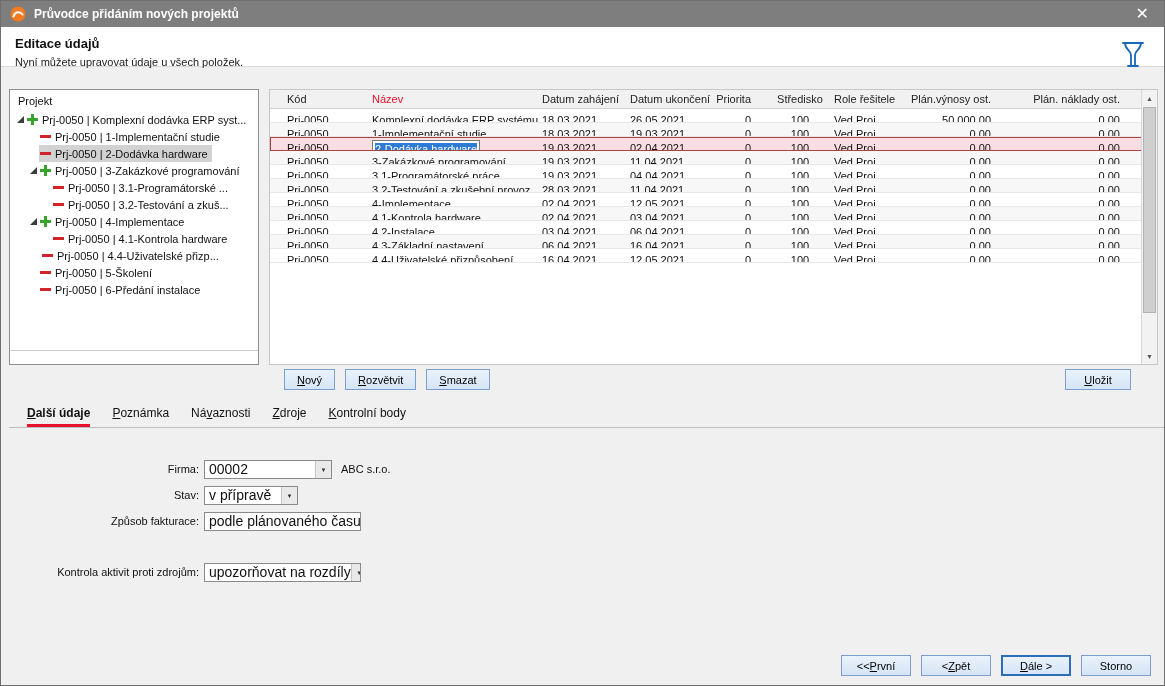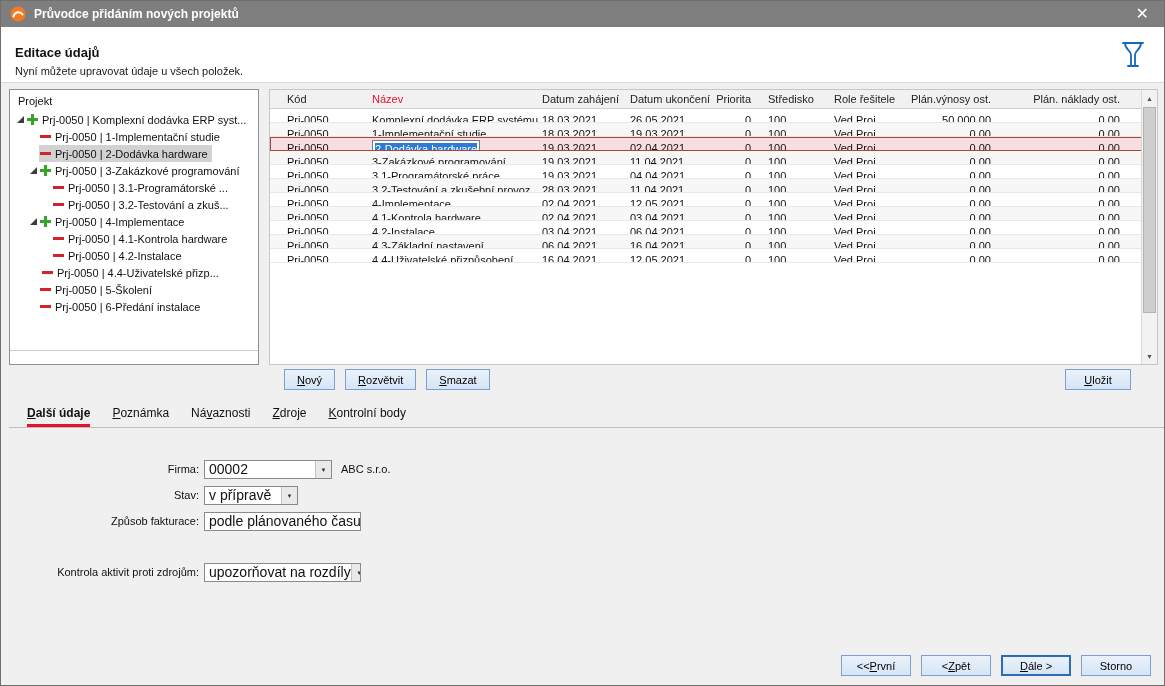--- a/index.html
+++ b/index.html
@@ -21,21 +21,21 @@
   body{font-family:"Liberation Sans",sans-serif;font-size:11px;color:#111;background:#d8d8d8;}
   .dialog{position:relative;width:1165px;height:686px;background:#f0f0f0;border:1px solid #6e6e6e;overflow:hidden;}
 
   
   .titlebar{position:absolute;left:0;top:0;width:100%;height:26px;background:var(--titlebar-bg);display:flex;align-items:center;padding:0 9px;}
   .app-icon{width:16px;height:16px;flex:none;display:block;}
   .title-text{color:#fff;font-weight:bold;font-size:12px;margin-left:8px;flex:1;white-space:nowrap;}
   .close-btn{color:#fff;font-size:16px;line-height:26px;padding:0 6px;cursor:default;}
 
   
-  .header{position:absolute;left:0;top:26px;width:100%;height:56px;background:#fff;border-bottom:1px solid #d9d9d9;padding:18px 14px;}
+  .header{position:absolute;left:0;top:26px;width:100%;height:40px;background:#fff;border-bottom:1px solid #d9d9d9;padding:9px 14px;}
   .header-title{font-size:13px;font-weight:bold;}
   .header-sub{font-size:11px;margin-top:5px;color:#1a1a1a;}
   .wizard-icon{position:absolute;right:18px;top:12px;}
 
   
   .tree-panel{position:absolute;left:8px;top:88px;width:250px;height:276px;background:#fff;border:1px solid #8f8f8f;}
   .tree-title{padding:5px 8px 4px;font-size:11px;}
   .tree-list{overflow:hidden;}
   .tree-item{display:flex;align-items:center;height:17px;white-space:nowrap;cursor:default;}
   .expander{width:12px;height:12px;flex:none;display:flex;align-items:center;justify-content:center;}
@@ -56,21 +56,21 @@
   .grid-body{}
   .grow{display:flex;height:14px;background:#fff;border-bottom:1px solid #e8e8e8;cursor:default;}
   .grow.alt{background:#f7f7f7;}
   .grow.selected{background:var(--selected-row-bg);outline:1px solid var(--selected-row-border);outline-offset:-1px;border-bottom-color:transparent;}
   .cell{line-height:22px;white-space:nowrap;overflow:hidden;font-size:11px;}
   .c0{width:92px;padding-left:17px;}
   .c1{width:178px;padding-left:10px;}
   .c2{width:88px;padding-left:2px;}
   .c3{width:84px;padding-left:2px;}
   .c4{width:44px;text-align:right;padding-right:5px;}
-  .c5{width:76px;padding-left:12px;}
+  .c5{width:76px;padding-left:12px;text-align:center;}
   .c6{width:75px;padding-left:2px;}
   .c7{width:87px;text-align:right;padding-right:3px;}
   .c8{width:130px;text-align:right;padding-right:4px;}
   .editbox{display:inline-block;background:#fff;border:1px solid #7a7a7a;line-height:16px;height:19px;margin-top:1px;padding:0 2px;vertical-align:middle;}
   .seltext{background:var(--text-sel-bg);color:#fff;}
 
   
   .vscrollbar{position:absolute;right:0;top:0;width:16px;height:274px;background:#f2f2f2;border-left:1px solid #d8d8d8;}
   .sb-btn{height:16px;display:flex;align-items:center;justify-content:center;font-size:7px;color:#555;}
   .sb-btn.down{position:absolute;bottom:0;left:0;right:0;}
@@ -181,27 +181,20 @@
           <span class="item-body">
             <span class="marker plus"></span>
             <span>Prj-0050 | 4-Implementace</span>
           </span>
         </div>
         <div class="tree-item" style="padding-left: 30px;">
           <span class="expander"></span>
           <span class="item-body">
             <span class="marker minus"></span>
             <span>Prj-0050 | 4.1-Kontrola hardware</span>
-          </span>
-        </div>
-        <div class="tree-item" style="padding-left: 30px;">
-          <span class="expander"></span>
-          <span class="item-body">
-            <span class="marker minus"></span>
-            <span>Prj-0050 | 4.2-Instalace</span>
           </span>
         </div>
         <div class="tree-item" style="padding-left: 19px;">
           <span class="expander"></span>
           <span class="item-body">
             <span class="marker minus"></span>
             <span>Prj-0050 | 4.4-Uživatelské přizp...</span>
           </span>
         </div>
         <div class="tree-item" style="padding-left: 17px;">

